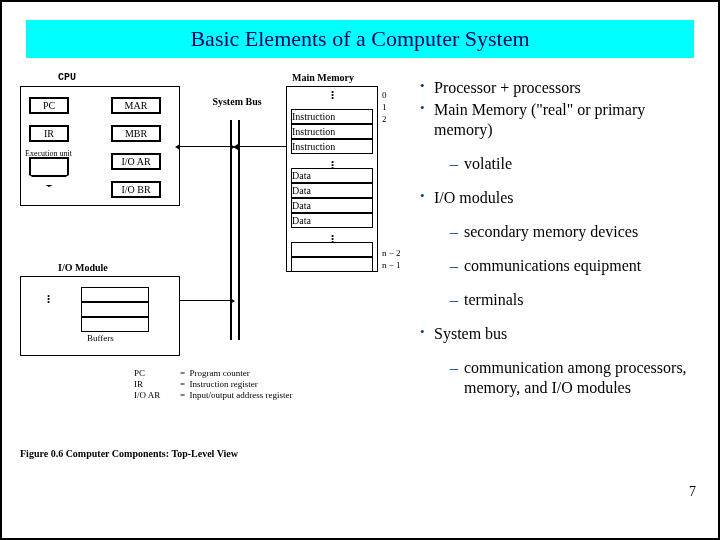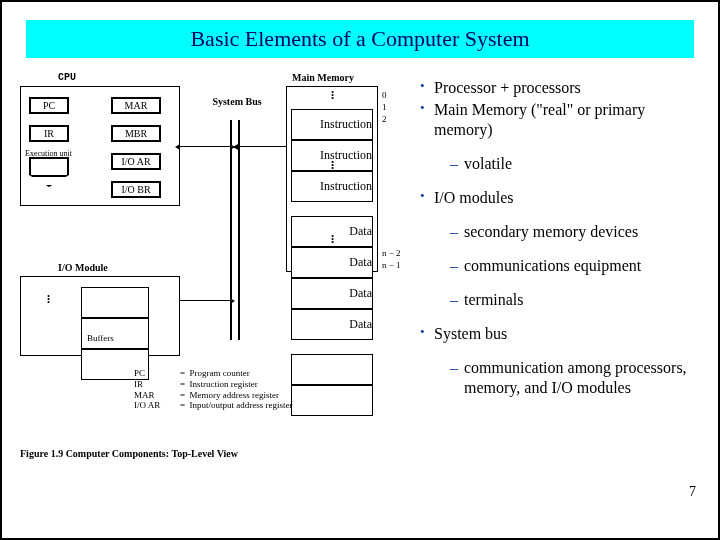--- a/index.html
+++ b/index.html
@@ -62,21 +62,21 @@
   .diagram {
     position: relative;
     width: 390px;
     height: 310px;
     font-family: "Times New Roman", Times, serif;
     font-size: 10px;
     color: #000;
   }
   .box { position: absolute; border: 1px solid #000; background: #fff; }
   .lbl { position: absolute; font-weight: bold; }
-  .cell { border: 1px solid #000; background: #fff; text-align: right; font-size: 12px; padding: 7px 0; }
+  .cell { border: 1px solid #000; background: #fff; text-align: left; font-size: 10px; padding: 1px 0; }
   .reg { border-top: 2px solid #000; border-left: 2px solid #000; border-right: 2px solid #000; border-bottom: 2px solid #000; padding: 1px 4px; font-size: 10px; text-align: center; }
   .vline { position: absolute; width: 0; border-left: 1px solid #000; }
   .hline { position: absolute; height: 0; border-top: 1px solid #000; }
   .dots { position:absolute; font-size: 9px; text-align:center; width:10px; letter-spacing:-1px; line-height:3px; }
   .exec {
     position:absolute;
     width:40px; height:18px;
     border-left:2px solid #000; border-right:2px solid #000; border-top:2px solid #000;
   }
   .exec::after{
@@ -151,25 +151,24 @@
           <div class="cell">&nbsp;</div>
           <div class="cell">&nbsp;</div>
           <div class="cell">&nbsp;</div>
         </div>
         <div style="position:absolute;left:66px;top:56px;font-size:9px;font-family:Liberation Serif, serif;">Buffers</div>
       </div>
 
       <div class="legend" style="left:120px;top:296px;" id="legend">
           <div><span style="display:inline-block;width:46px;">PC</span>=&nbsp;&nbsp;Program counter</div>
           <div><span style="display:inline-block;width:46px;">IR</span>=&nbsp;&nbsp;Instruction register</div>
-          <div><span style="display:inline-block;width:46px;">MAR</span>=&nbsp;&nbsp;Memory address register</div>
           <div><span style="display:inline-block;width:46px;">I/O AR</span>=&nbsp;&nbsp;Input/output address register</div>
         </div>
 
-      <div class="caption" style="left:6px;top:376px;">Figure 1.9  Computer Components: Top-Level View</div>
+      <div class="caption" style="left:6px;top:376px;">Figure 0.6  Computer Components: Top-Level View</div>
     </div>
   </div>
 
   <div class="right-col">
     <ul class="bullets" id="bullets">
         <li>Processor + processors</li>
         <li>Main Memory ("real" or primary memory)<ul class="sub">
             <li>volatile</li>
           </ul></li>
         <li>I/O modules<ul class="sub">

